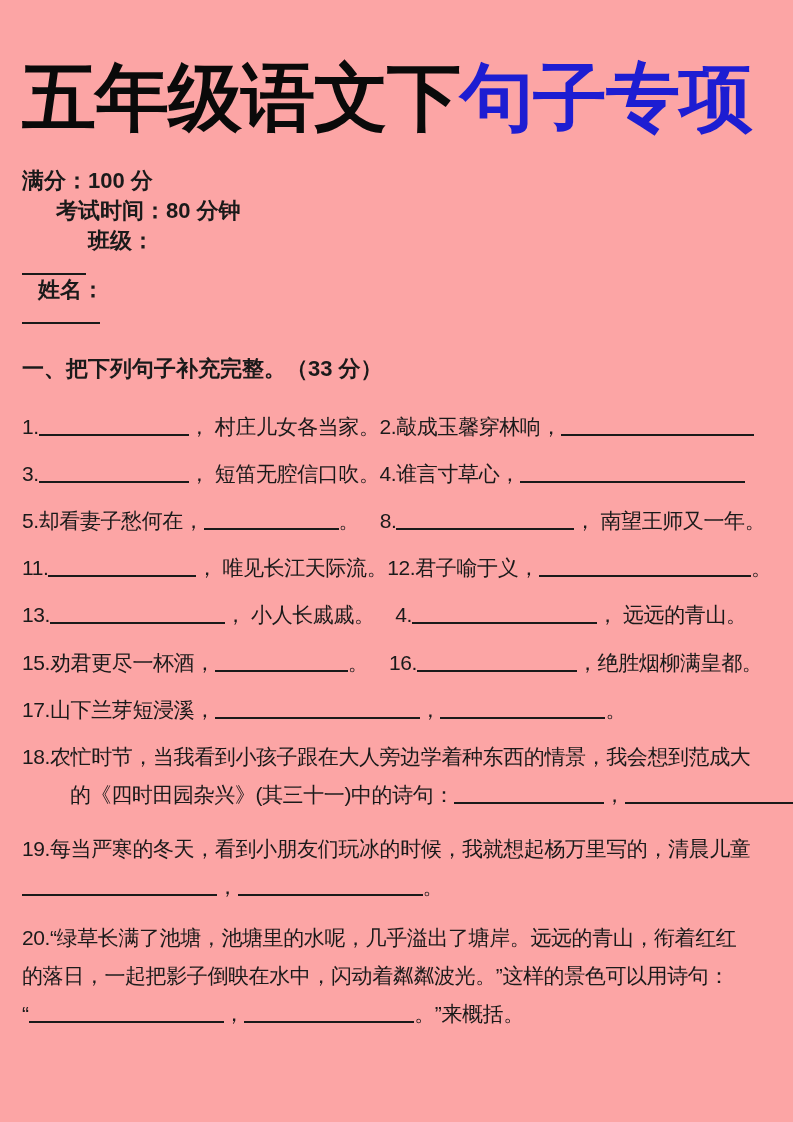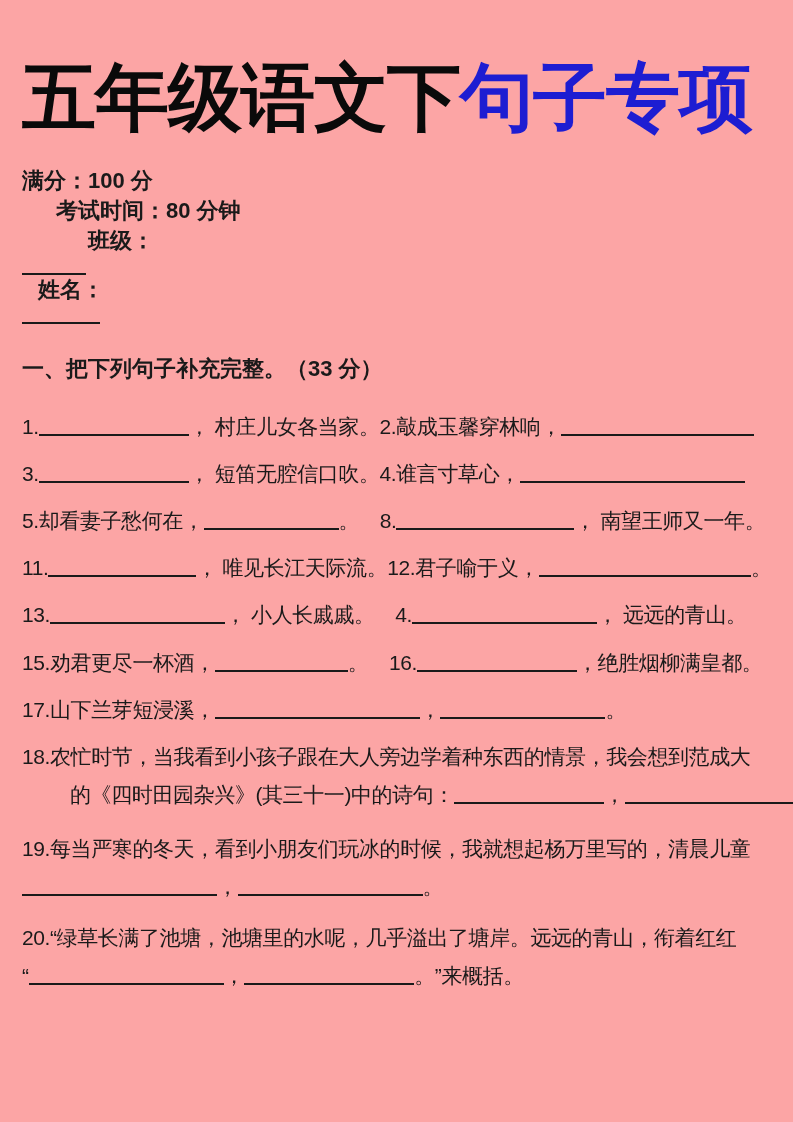--- a/index.html
+++ b/index.html
@@ -87,16 +87,17 @@
       <div class="q-line"><span>5.却看妻子愁何在，</span><span class="blank" style="width: 135px;"></span><span>。　8.</span><span class="blank" style="width: 178px;"></span><span>， 南望王师又一年。</span></div>
       <div class="q-line"><span>11.</span><span class="blank" style="width: 148px;"></span><span>， 唯见长江天际流。12.君子喻于义，</span><span class="blank" style="width: 212px;"></span><span>。</span></div>
       <div class="q-line"><span>13.</span><span class="blank" style="width: 175px;"></span><span>， 小人长戚戚。　4.</span><span class="blank" style="width: 185px;"></span><span>， 远远的青山。</span></div>
       <div class="q-line"><span>15.劝君更尽一杯酒，</span><span class="blank" style="width: 133px;"></span><span>。　16.</span><span class="blank" style="width: 160px;"></span><span>，绝胜烟柳满皇都。</span></div>
       <div class="q-line"><span>17.山下兰芽短浸溪，</span><span class="blank" style="width: 205px;"></span><span>，</span><span class="blank" style="width: 165px;"></span><span>。</span></div>
       <div class="q-line mb13"><span>18.农忙时节，当我看到小孩子跟在大人旁边学着种东西的情景，我会想到范成大</span></div>
       <div class="q-line mb29"><span>的《四时田园杂兴》(其三十一)中的诗句：</span><span class="blank" style="width: 150px;"></span><span>，</span><span class="blank" style="width: 180px;"></span><span>。</span></div>
       <div class="q-line mb13"><span>19.每当严寒的冬天，看到小朋友们玩冰的时候，我就想起杨万里写的，清晨儿童</span></div>
       <div class="q-line mb25"><span class="blank" style="width: 195px;"></span><span>，</span><span class="blank" style="width: 185px;"></span><span>。</span></div>
       <div class="q-line mb13"><span>20.“绿草长满了池塘，池塘里的水呢，几乎溢出了塘岸。远远的青山，衔着红红</span></div>
+      <div class="q-line mb13"><span>的落日，一起把影子倒映在水中，闪动着粼粼波光。”这样的景色可以用诗句：</span></div>
       <div class="q-line"><span>“</span><span class="blank" style="width: 195px;"></span><span>，</span><span class="blank" style="width: 170px;"></span><span>。”来概括。</span></div>
     </div>
 
 </div>
 
 </body></html>

